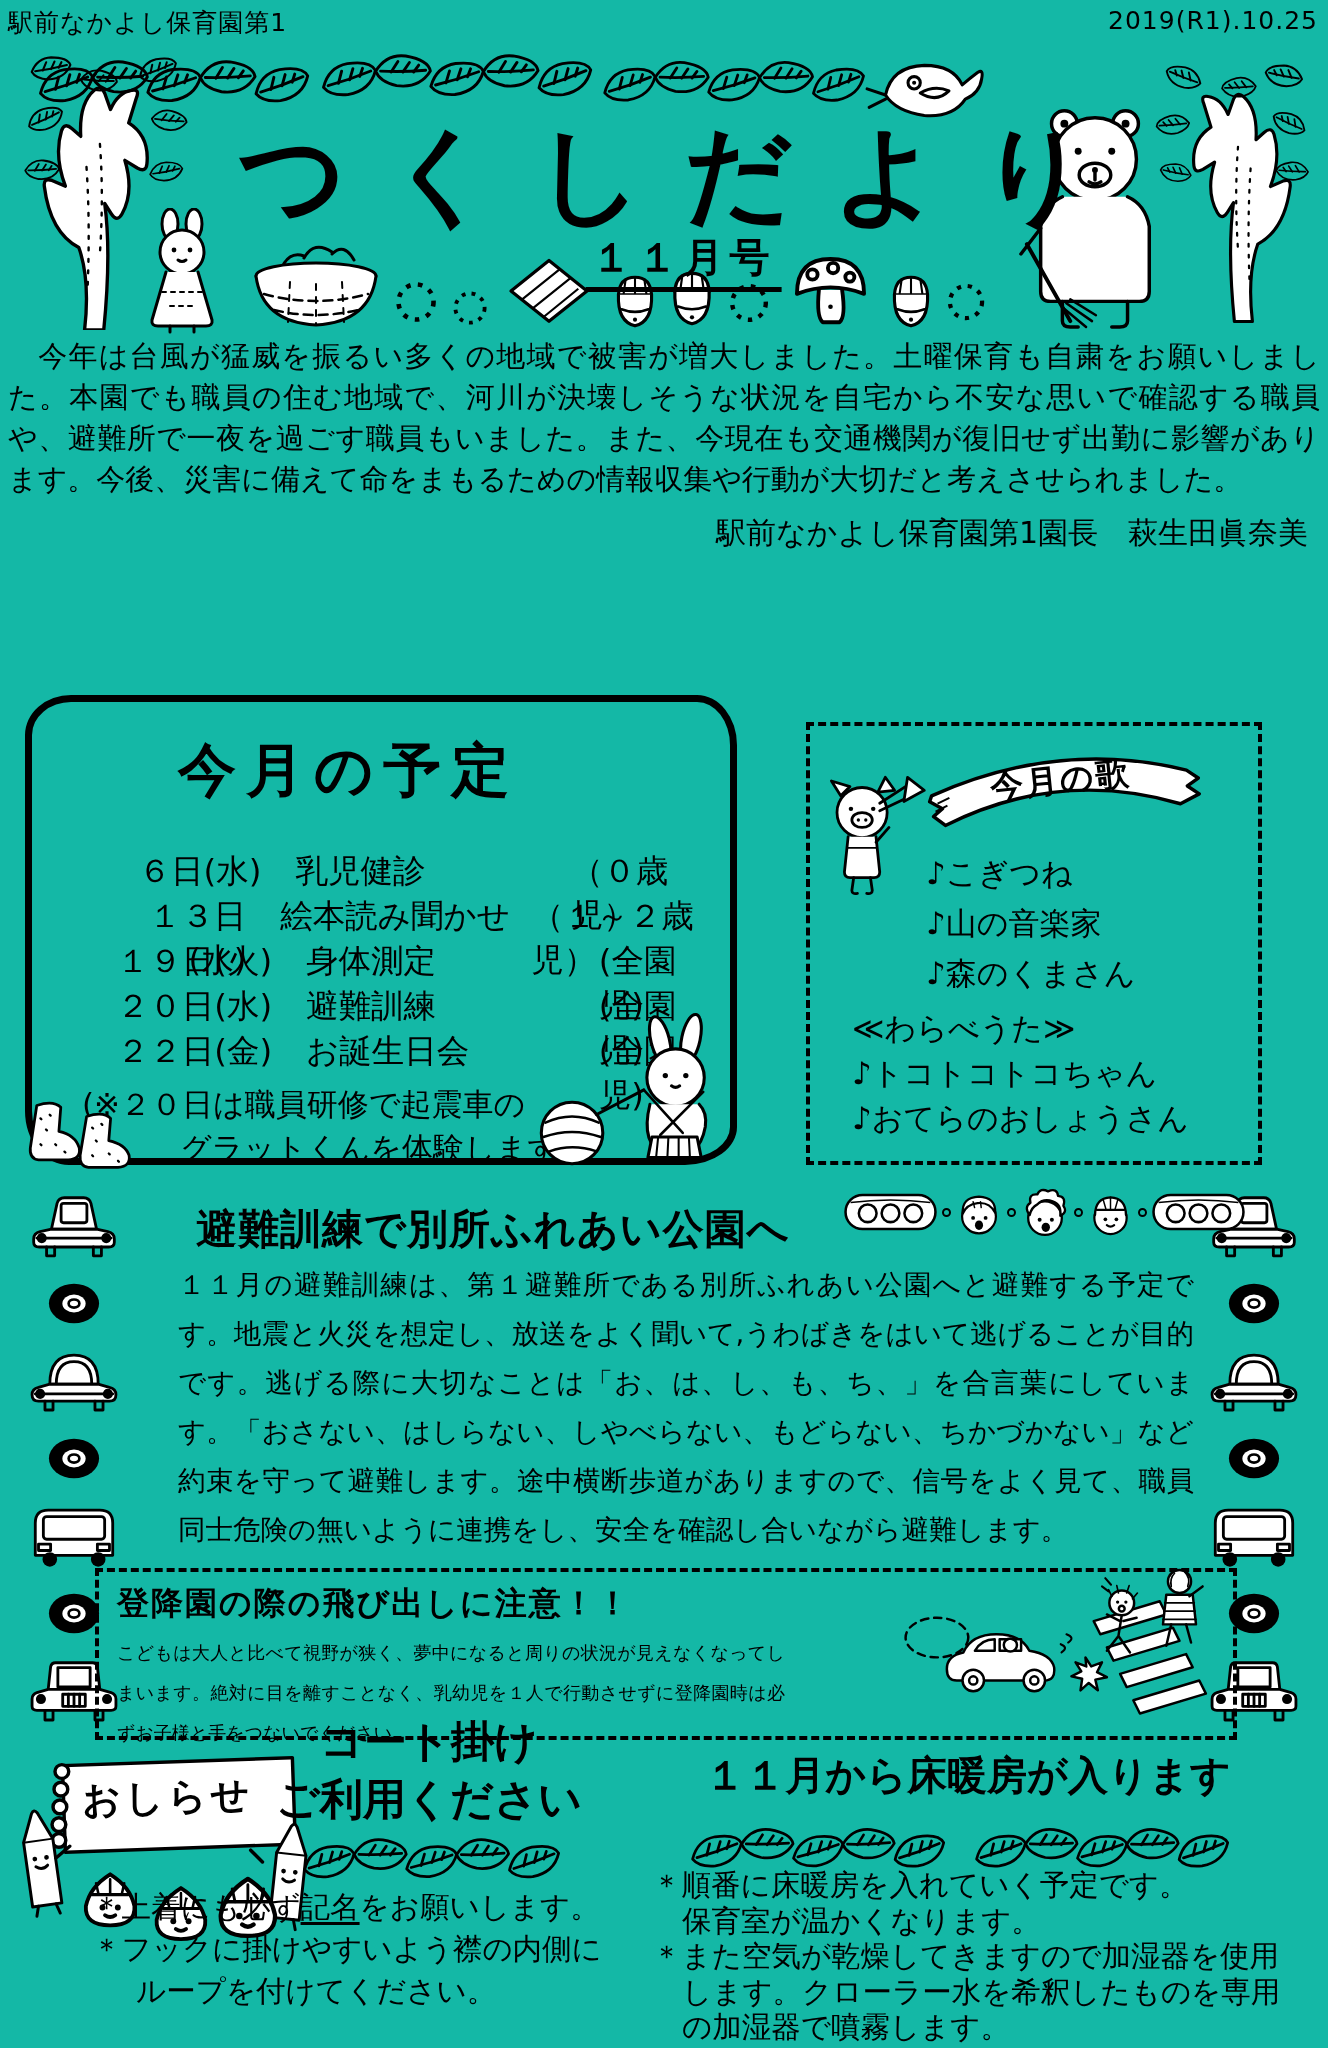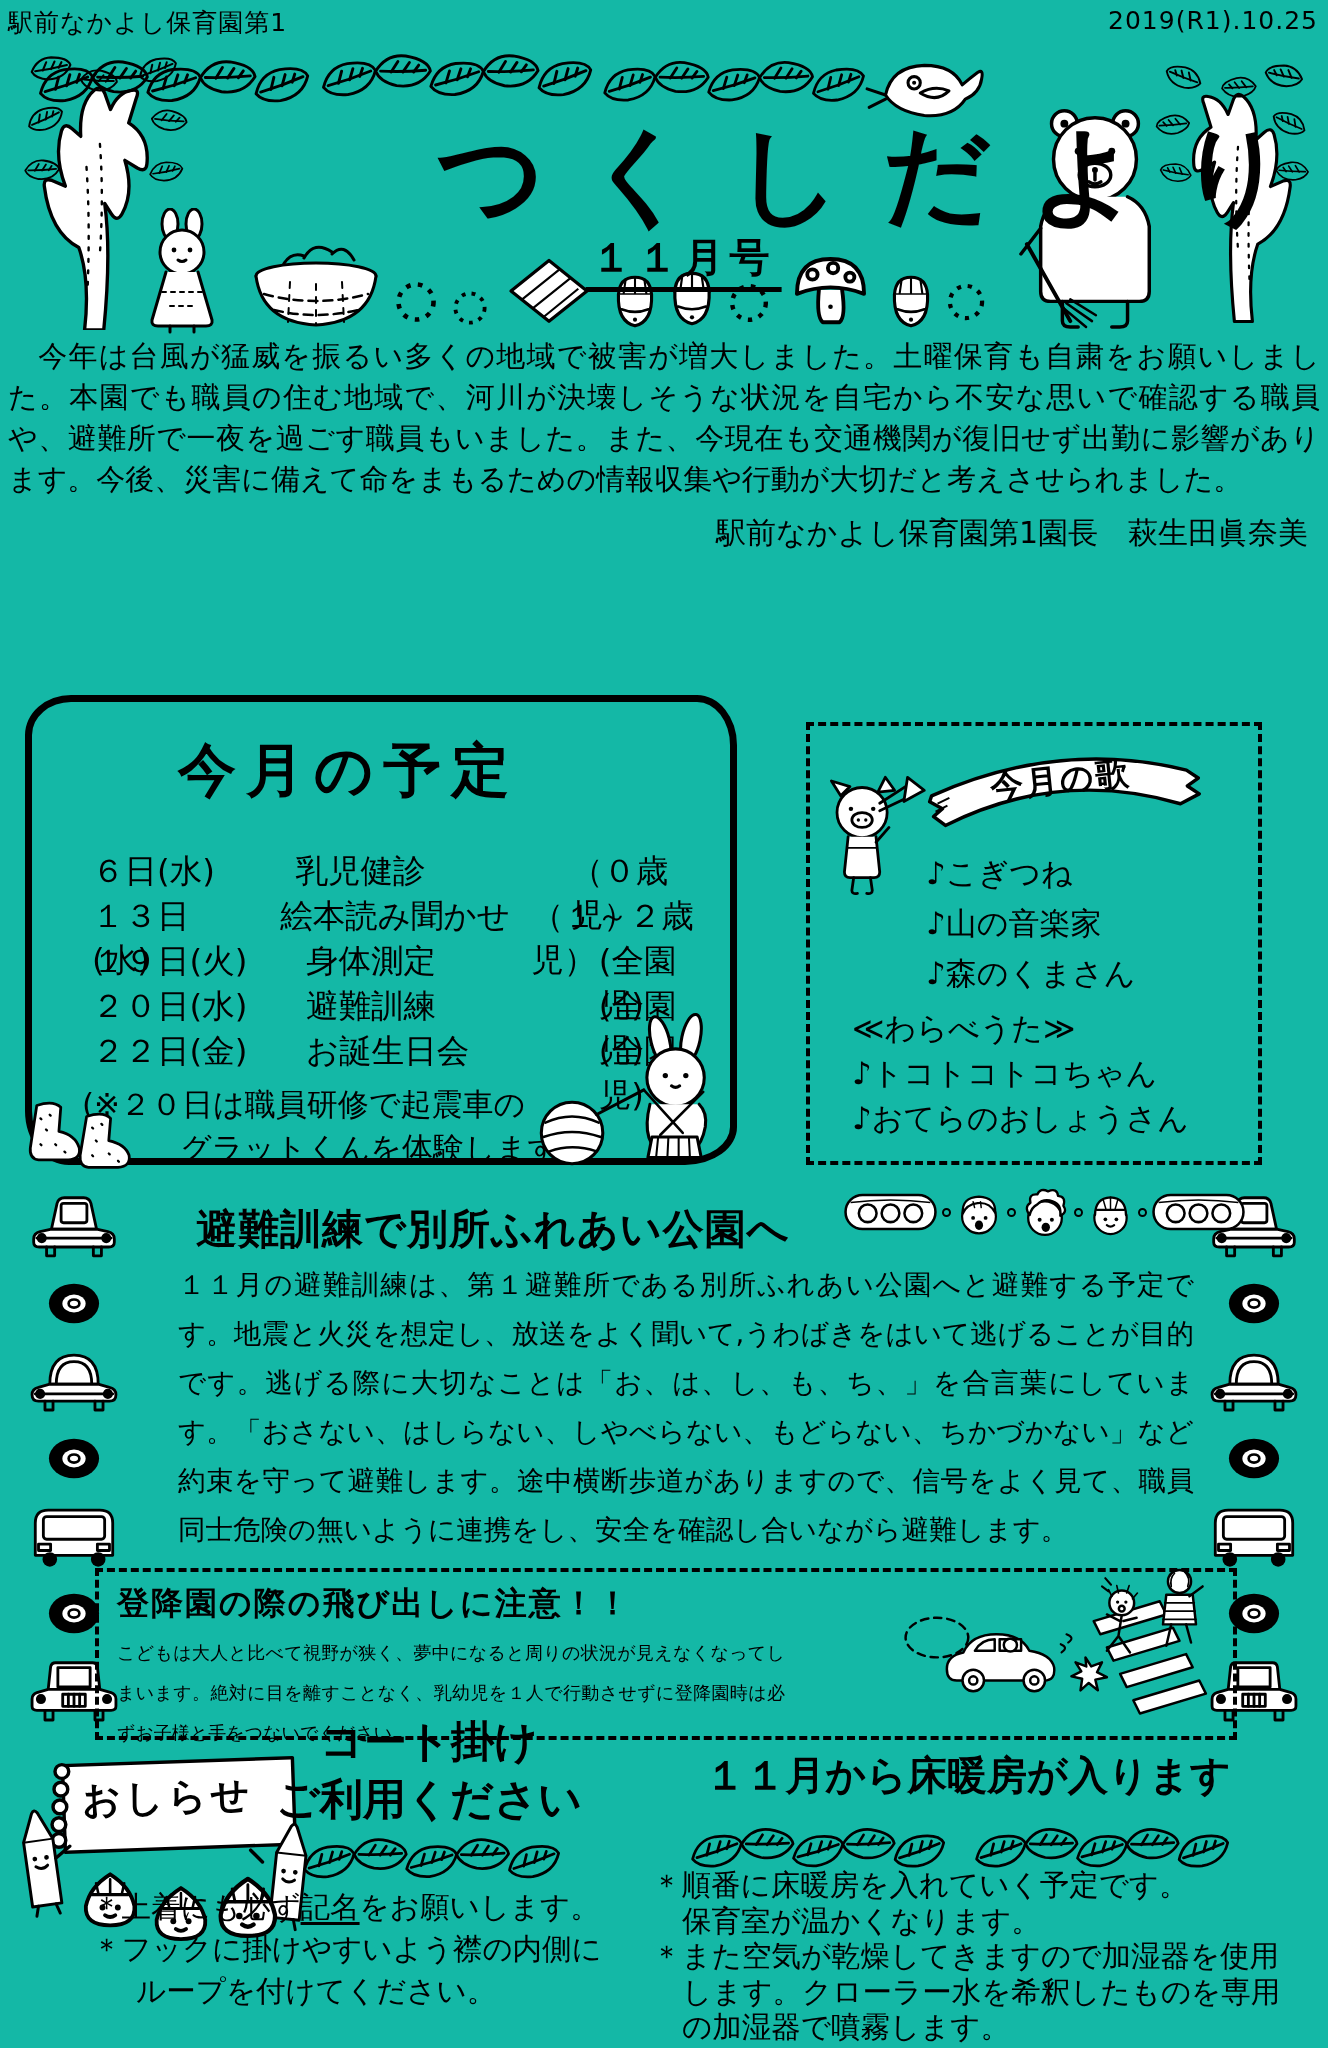--- a/index.html
+++ b/index.html
@@ -7,34 +7,34 @@
   .page{position:relative;width:1328px;height:2048px;background:#14b8a6;color:#000;
         font-family:"DejaVu Sans","Liberation Sans",sans-serif;overflow:hidden}
   svg{display:block}
   .abs{position:absolute}
   
   .hline{position:absolute;top:6px;font-size:25px;letter-spacing:1px}
   .t-school{left:8px}
   .t-date{right:10px}
   
   .masthead{position:absolute;left:0;top:40px;width:1328px;height:296px}
-  .m-title{position:absolute;left:0;right:0;top:64px;text-align:right;font-weight:bold;
+  .m-title{position:absolute;left:0;right:0;top:64px;text-align:center;font-weight:bold;
            font-size:106px;letter-spacing:40px;text-indent:40px;white-space:nowrap}
   .m-issue{position:absolute;left:50%;top:190px;transform:translateX(-40%);font-size:40px;
            font-weight:bold;letter-spacing:6px;border-bottom:5px solid #000;padding:0 6px 2px}
   
   .intro{position:absolute;left:8px;top:336px;width:1312px;font-size:29px;line-height:41px;text-align:justify}
   .sig{text-align:right;font-size:30px;margin-top:12px;padding-right:12px}
   
   .schedule-box{position:absolute;left:25px;top:695px;width:712px;height:470px;border:7px solid #000;
                 border-radius:46px 40px 52px 44px/40px 50px 38px 54px}
   .s-title{position:absolute;left:146px;top:30px;font-size:58px;font-weight:bold;letter-spacing:10px}
   .s-rows{position:absolute;left:60px;top:148px;right:16px}
   .s-row{display:flex;align-items:baseline;height:45px;font-size:32.5px}
-  .s-date{width:192px;text-align:left}
+  .s-date{width:192px;text-align:right}
   .s-event{width:346px;padding-left:34px}
   .s-note1{position:absolute;left:50px;top:382px;font-size:31px}
   .s-note2{position:absolute;left:148px;top:426px;font-size:31px}
   
   .songs-box{position:absolute;left:806px;top:722px;width:456px;height:443px;border:4px dashed #000}
   .banner-wrap{position:absolute;left:92px;top:6px;width:316px;height:100px}
   .banner-label{position:absolute;left:88px;top:26px;font-size:33px;font-weight:bold;transform:rotate(-6deg);letter-spacing:2px}
   .songs-list{position:absolute;left:116px;top:122px;font-size:31px;line-height:50px}
   .warabe{position:absolute;left:42px;top:280px;font-size:31px;line-height:45px}
   

